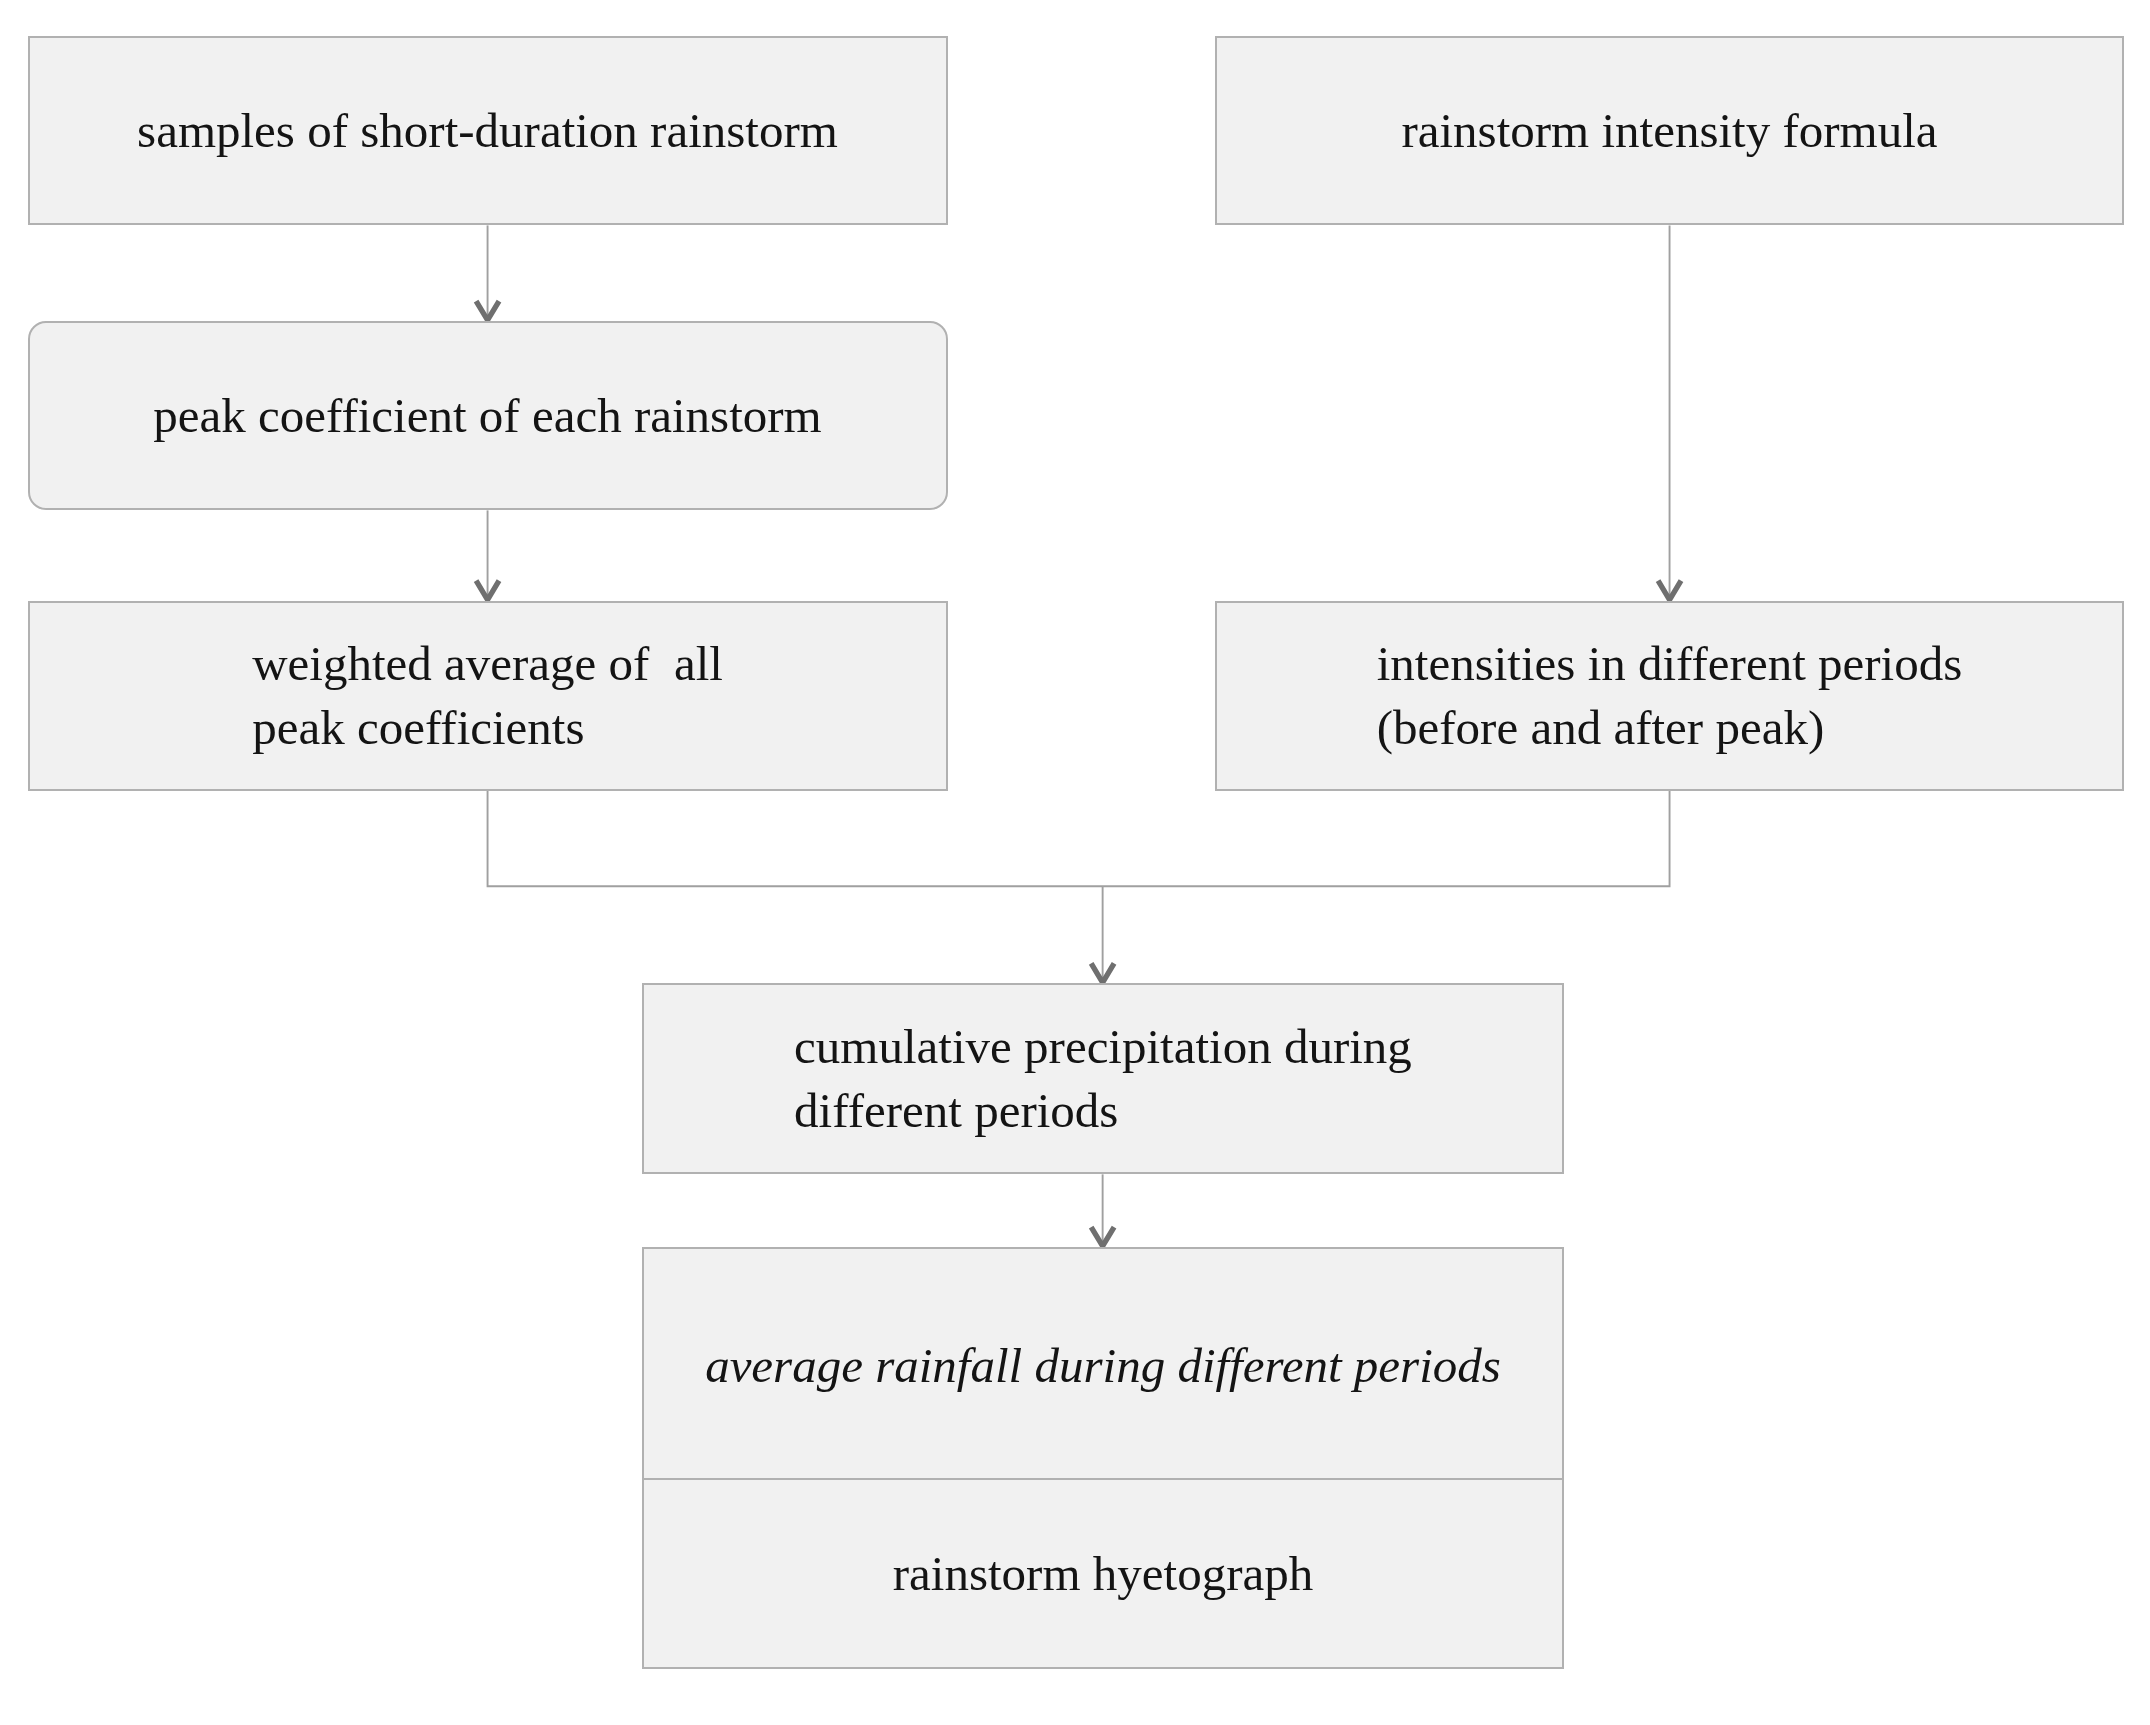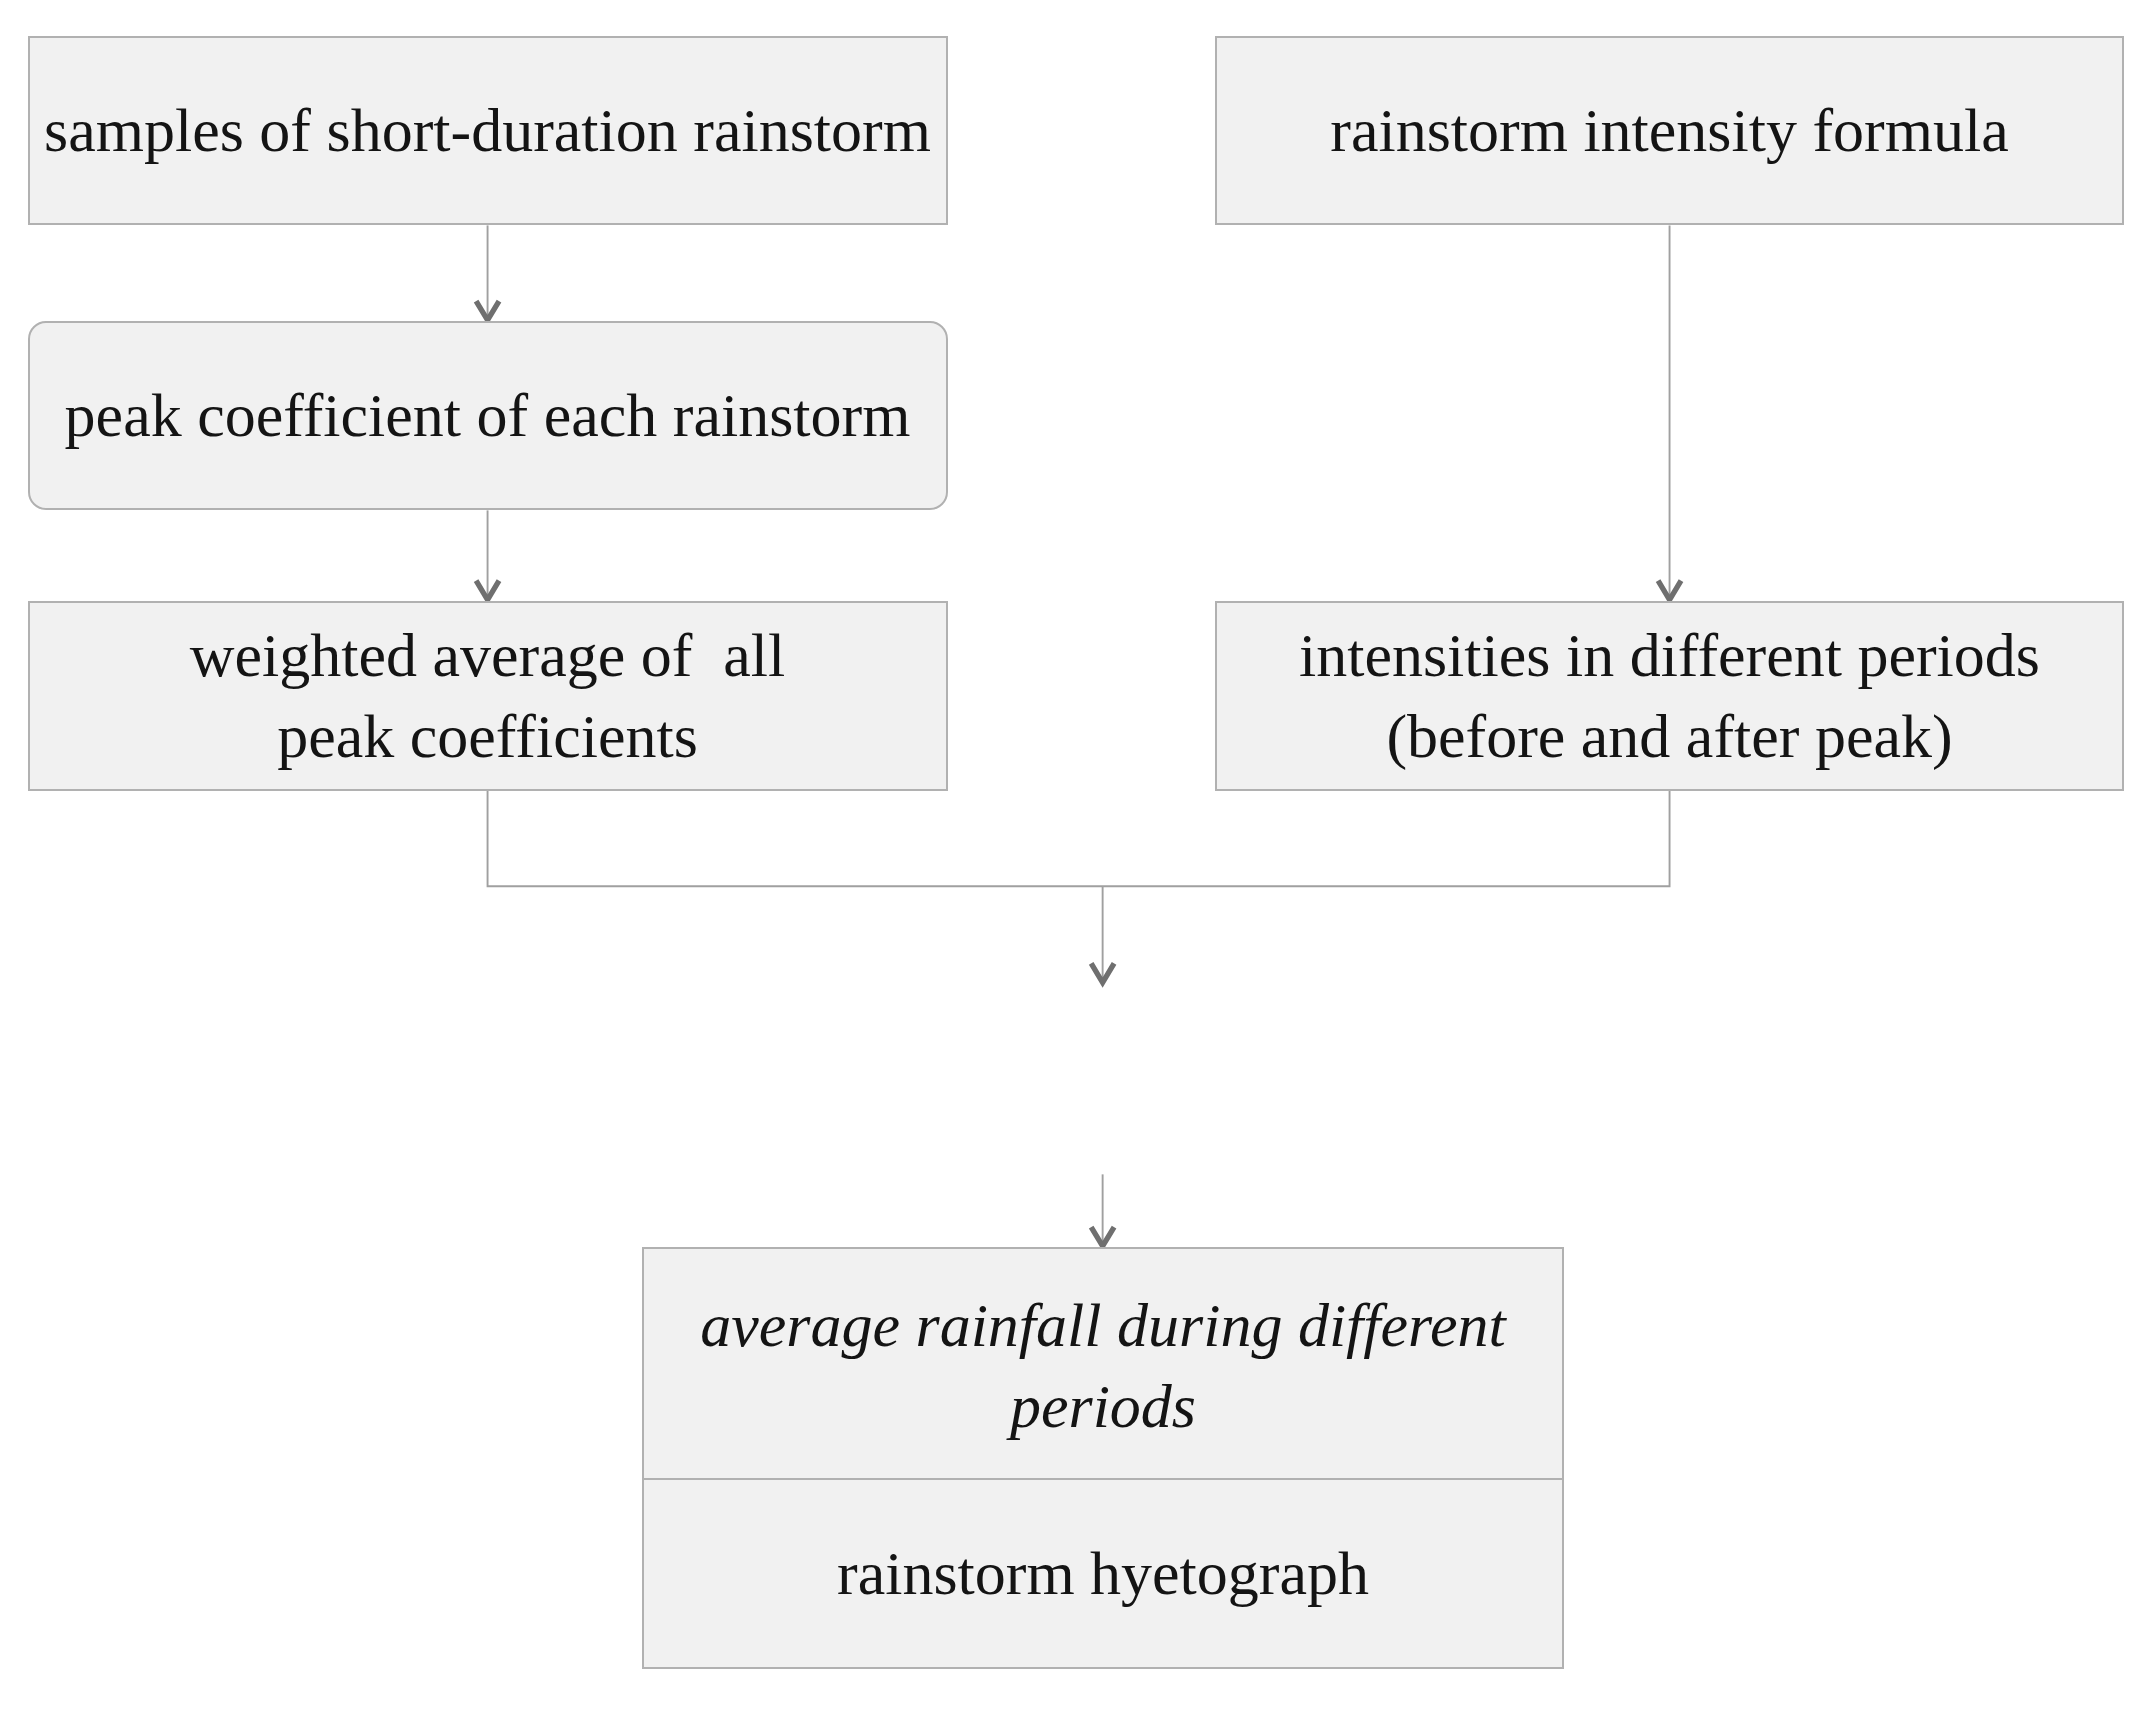--- a/index.html
+++ b/index.html
@@ -43,22 +43,21 @@
     stroke-linejoin: miter;
     stroke-linecap: butt;
   }
   .node {
     position: absolute;
     background: var(--box-fill);
     border: 2.3px solid var(--box-border);
     display: flex;
     align-items: center;
     justify-content: center;
-    text-align: center;
-    font-size: 62px;
+    font-size: 49px;
     line-height: 1.3;
     color: var(--text-color);
     white-space: pre-wrap;
   }
   #n-samples      { left: 27.5px;   top: 36px;   width: 920px; height: 189px; }
   #n-formula      { left: 1215px; top: 36px;   width: 909px; height: 189px; }
   #n-peak         { left: 27.5px;   top: 321px;  width: 920px; height: 189px; border-radius: 18px; }
   #n-weighted     { left: 27.5px;   top: 601px;  width: 920px; height: 190px; }
   #n-intensities  { left: 1215px; top: 601px;  width: 909px; height: 190px; }
   #n-cumulative   { left: 642px;  top: 983px; width: 922px; height: 191px; }
@@ -109,19 +108,21 @@
   <div class="node" id="n-formula">rainstorm intensity formula</div>
 
   <div class="node" id="n-peak">peak coefficient of each rainstorm</div>
 
   <div class="node" id="n-weighted">weighted average of  all
 peak coefficients</div>
 
   <div class="node" id="n-intensities">intensities in different periods
 (before and after peak)</div>
 
+  <div class="node" id="n-cumulative">cumulative precipitation during
+different periods</div>
 
   <div class="node" id="n-average">average rainfall during different periods</div>
 
   <div class="node" id="n-hyetograph">rainstorm hyetograph</div>
 
 </div>
 
 
 </body></html>

